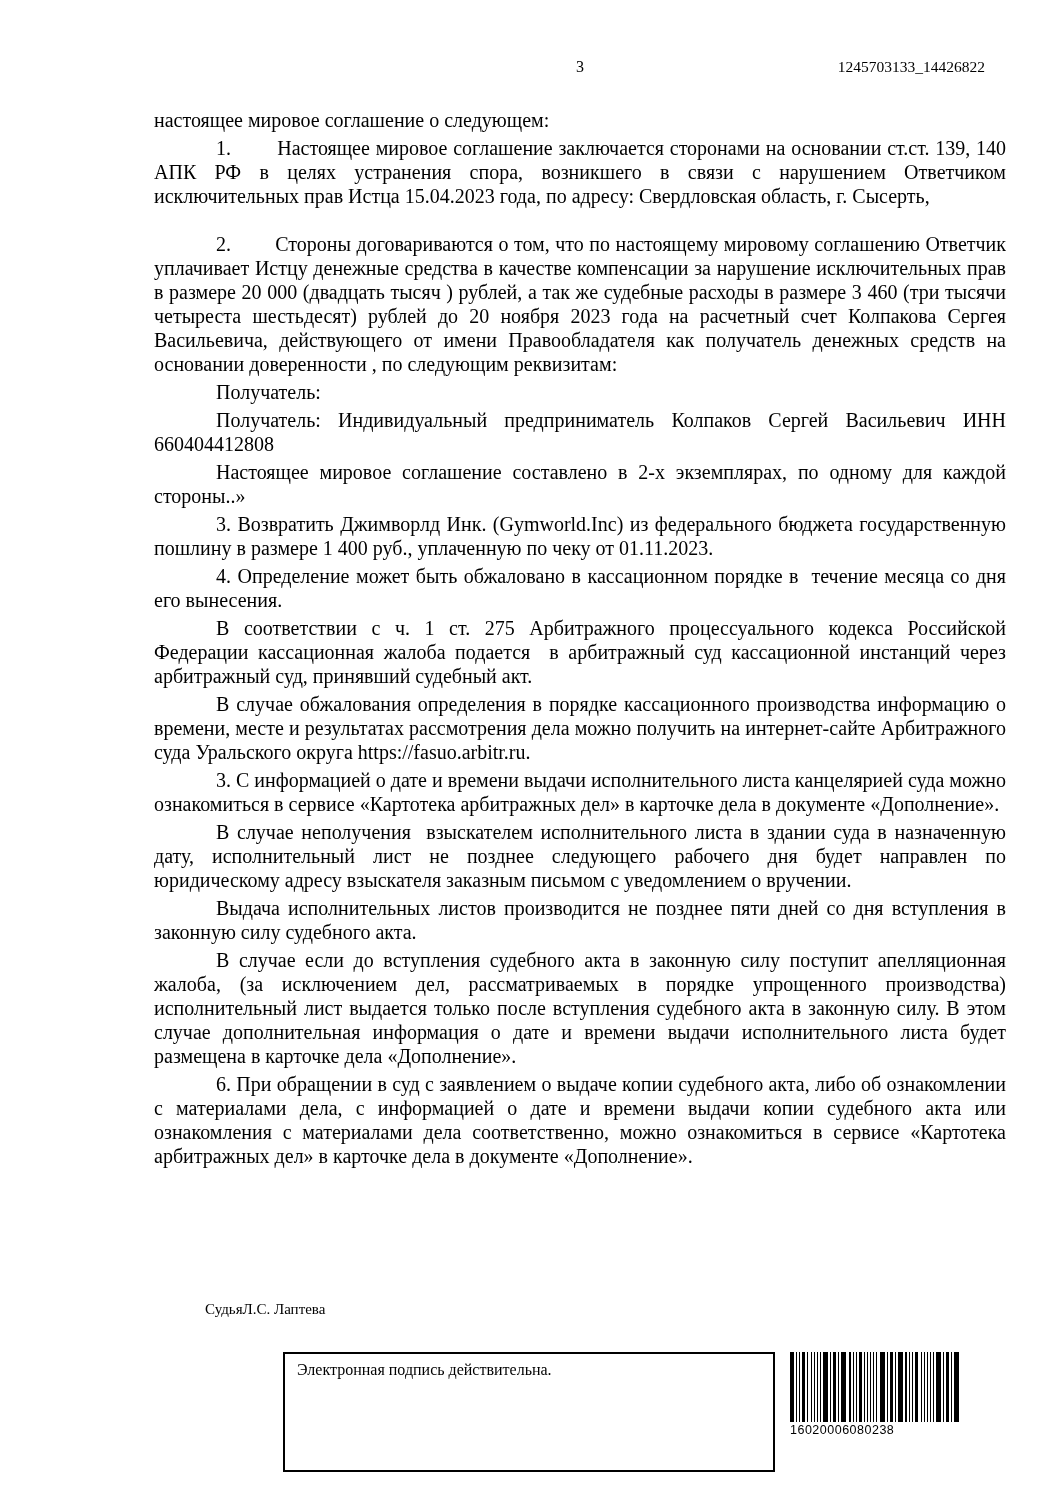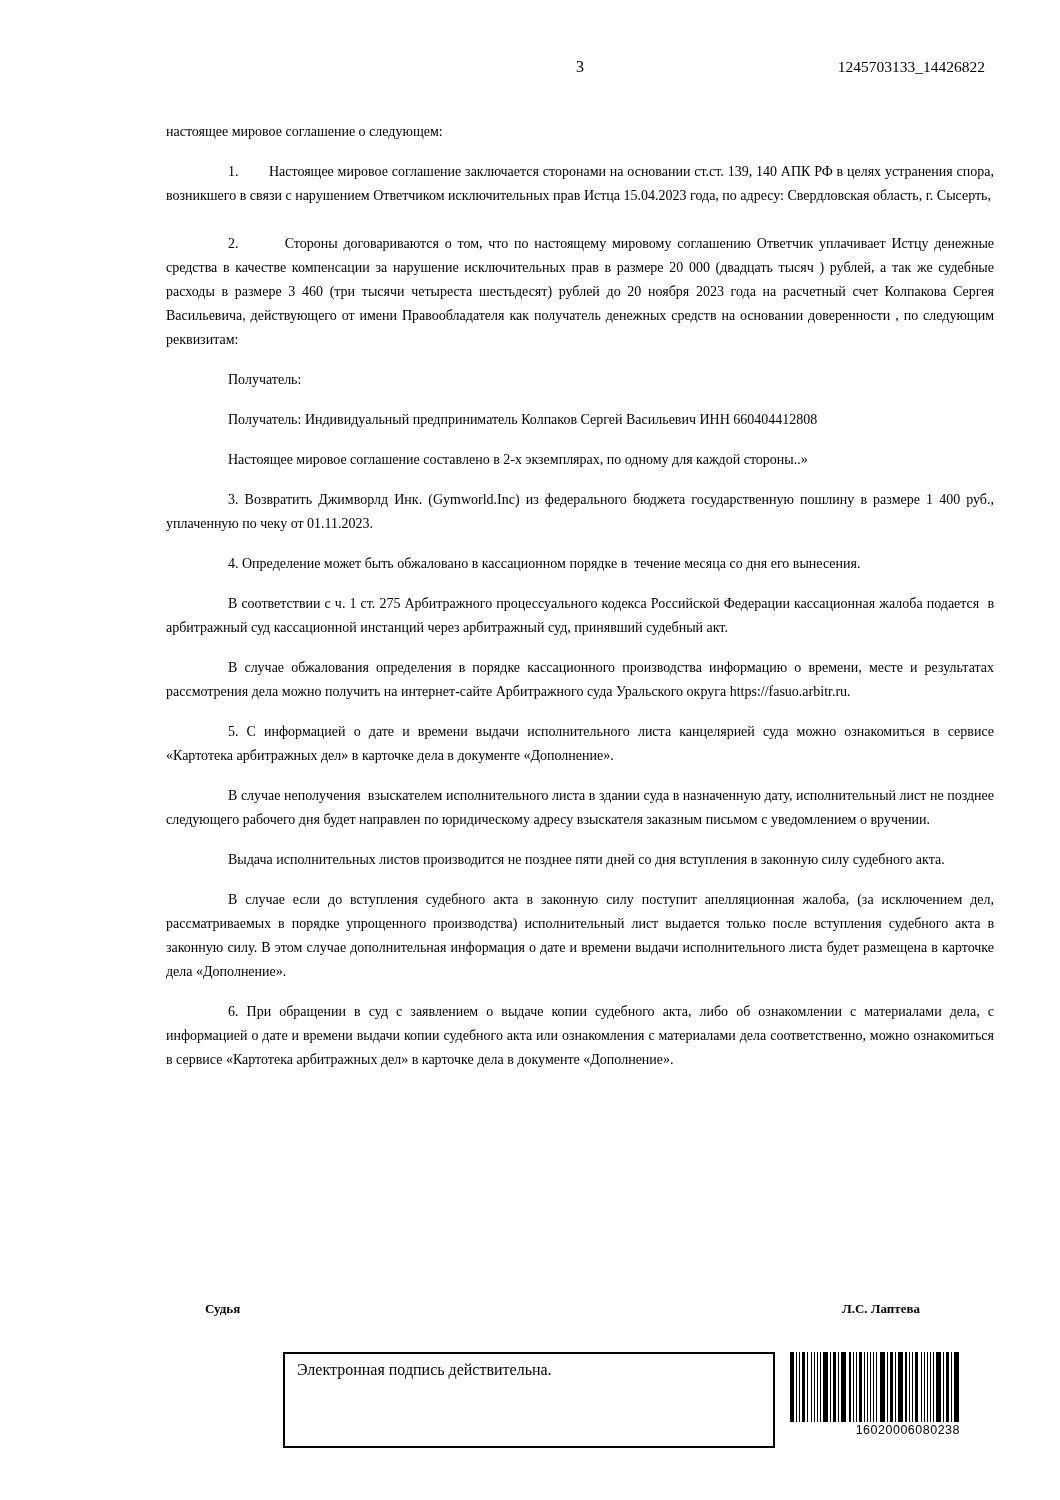--- a/index.html
+++ b/index.html
@@ -26,47 +26,46 @@
     right: 75px;
     font-size: 15.5px;
   }
   .doc-body {
     position: absolute;
     top: 104px;
     left: 150px;
     width: 860px;
   }
   .doc-body p {
-    margin: 16px;
+    margin: 4px;
     text-align: justify;
     text-indent: 62px;
-    font-size: 14px;
+    font-size: 20px;
     line-height: 24px;
   }
   .doc-body p.flush { text-indent: 0; }
   .doc-body p.gap-before { margin-top: 24px; font-family: Liberation Serif, serif; }
   .signature-row {
     position: absolute;
     top: 1301px;
     left: 150px;
     width: 860px;
     box-sizing: border-box;
     padding-left: 55px;
     padding-right: 90px;
     display: flex;
-    justify-content: space-between;
-    font-weight: bold;
-    font-size: 13px;
+    font-weight: normal;
+    font-size: 15px;
   }
   .esign-box {
     position: absolute;
     top: 1352px;
     left: 283px;
     width: 492px;
-    height: 96px;
+    height: 120px;
     box-sizing: border-box;
     border: 2px solid #000000;
     padding: 5px 12px 4px 12px;
     background: #ffffff;
   }
   .esign-valid { font-size: 16px; margin: 2px 0 5px 0; }
   .esign-row { display: flex; }
   .esign-label { font-size: 16px; flex: 0 0 102px; }
   .esign-details { padding-top: 2px; }
   .esign-details div {
@@ -82,21 +81,21 @@
   }
   .bars {
     display: flex;
     justify-content: space-between;
     align-items: stretch;
     height: 70px;
     width: 100%;
   }
   .bar { background: #000000; height: 100%; flex: 0 0 auto; }
   .barcode-number {
-    text-align: right;
+    text-align: left;
     font-family: "Liberation Sans", "DejaVu Sans", sans-serif;
     font-size: 12.5px;
     letter-spacing: 0.5px;
     margin-top: 1px;
   }
 </style>
 </head>
 <body>
 
 <div class="page">
@@ -108,21 +107,21 @@
     <p class="flush">настоящее мировое соглашение о следующем:</p>
     <p>1.&nbsp;&nbsp;&nbsp;&nbsp;&nbsp;&nbsp;&nbsp; Настоящее мировое соглашение заключается сторонами на основании ст.ст. 139, 140 АПК РФ в целях устранения спора, возникшего в связи с нарушением Ответчиком исключительных прав Истца 15.04.2023 года, по адресу: Свердловская область, г. Сысерть,</p>
     <p class="gap-before">2.&nbsp;&nbsp;&nbsp;&nbsp;&nbsp;&nbsp;&nbsp; Стороны договариваются о том, что по настоящему мировому соглашению Ответчик уплачивает Истцу денежные средства в качестве компенсации за нарушение исключительных прав в размере 20 000 (двадцать тысяч ) рублей, а так же судебные расходы в размере 3 460 (три тысячи четыреста шестьдесят) рублей до 20 ноября 2023 года на расчетный счет Колпакова Сергея Васильевича, действующего от имени Правообладателя как получатель денежных средств на основании доверенности , по следующим реквизитам:</p>
     <p>Получатель:</p>
     <p>Получатель: Индивидуальный предприниматель Колпаков Сергей Васильевич ИНН 660404412808</p>
     <p>Настоящее мировое соглашение составлено в 2-х экземплярах, по одному для каждой стороны..»</p>
     <p>3. Возвратить Джимворлд Инк. (Gymworld.Inc) из федерального бюджета государственную пошлину в размере 1 400 руб., уплаченную по чеку от 01.11.2023.</p>
     <p>4. Определение может быть обжаловано в кассационном порядке в&nbsp; течение месяца со дня его вынесения.</p>
     <p>В соответствии с ч. 1 ст. 275 Арбитражного процессуального кодекса Российской Федерации кассационная жалоба подается &nbsp;в арбитражный суд кассационной инстанций через арбитражный суд, принявший судебный акт.</p>
     <p>В случае обжалования определения в порядке кассационного производства информацию о времени, месте и результатах рассмотрения дела можно получить на интернет-сайте Арбитражного суда Уральского округа https://fasuo.arbitr.ru.</p>
-    <p>5. С информацией о дате и времени выдачи исполнительного листа канцелярией суда можно ознакомиться в сервисе «Картотека арбитражных дел» в карточке дела в документе «Дополнение».</p>
+    <p>3. С информацией о дате и времени выдачи исполнительного листа канцелярией суда можно ознакомиться в сервисе «Картотека арбитражных дел» в карточке дела в документе «Дополнение».</p>
     <p>В случае неполучения &nbsp;взыскателем исполнительного листа в здании суда в назначенную дату, исполнительный лист не позднее следующего рабочего дня будет направлен по юридическому адресу взыскателя заказным письмом с уведомлением о вручении.</p>
     <p>Выдача исполнительных листов производится не позднее пяти дней со дня вступления в законную силу судебного акта.</p>
     <p>В случае если до вступления судебного акта в законную силу поступит апелляционная жалоба, (за исключением дел, рассматриваемых в порядке упрощенного производства) исполнительный лист выдается только после вступления судебного акта в законную силу. В этом случае дополнительная информация о дате и времени выдачи исполнительного листа будет размещена в карточке дела «Дополнение».</p>
     <p>6. При обращении в суд с заявлением о выдаче копии судебного акта, либо об ознакомлении с материалами дела, с информацией о дате и времени выдачи копии судебного акта или ознакомления с материалами дела соответственно, можно ознакомиться в сервисе «Картотека арбитражных дел» в карточке дела в документе «Дополнение».</p>
   </div>
 
   <div class="signature-row">
     <span>Судья</span>
     <span>Л.С. Лаптева</span>
   </div>

